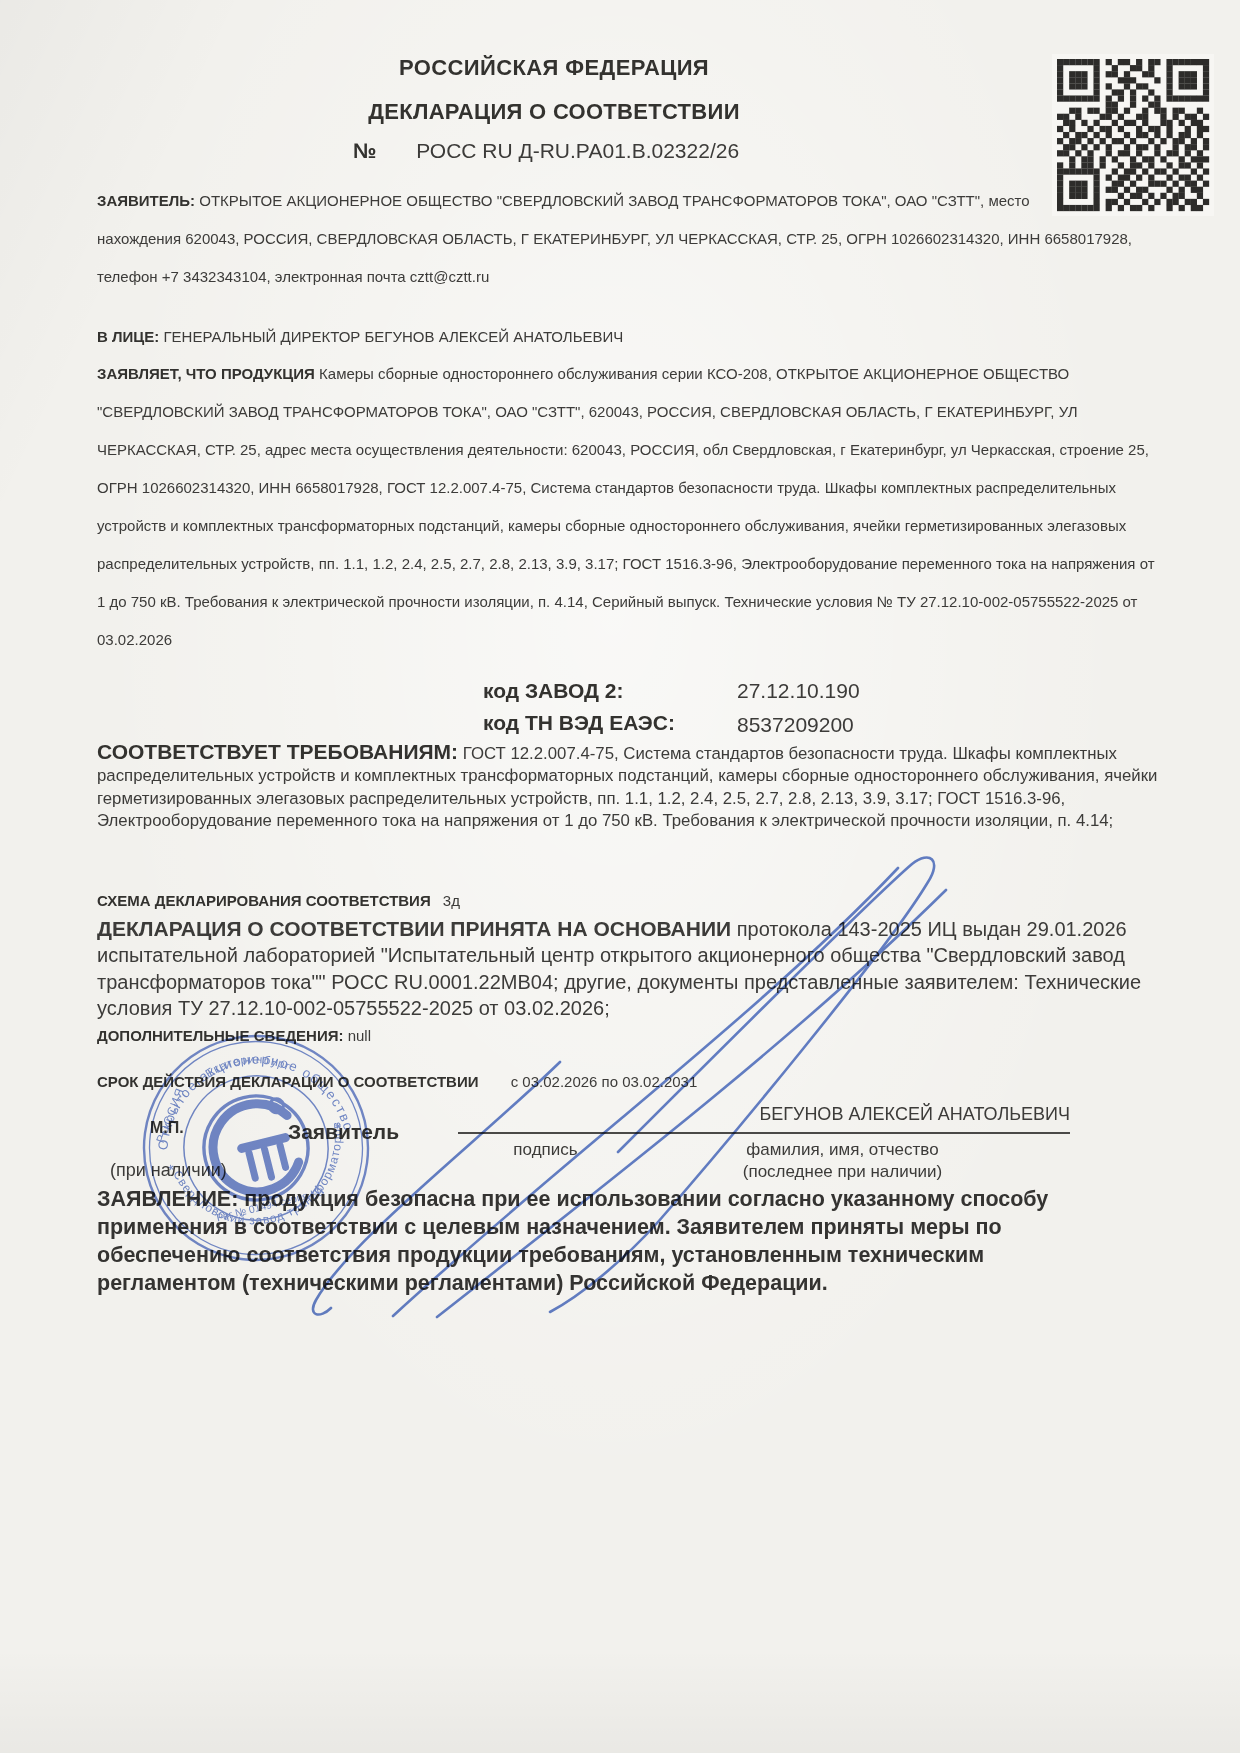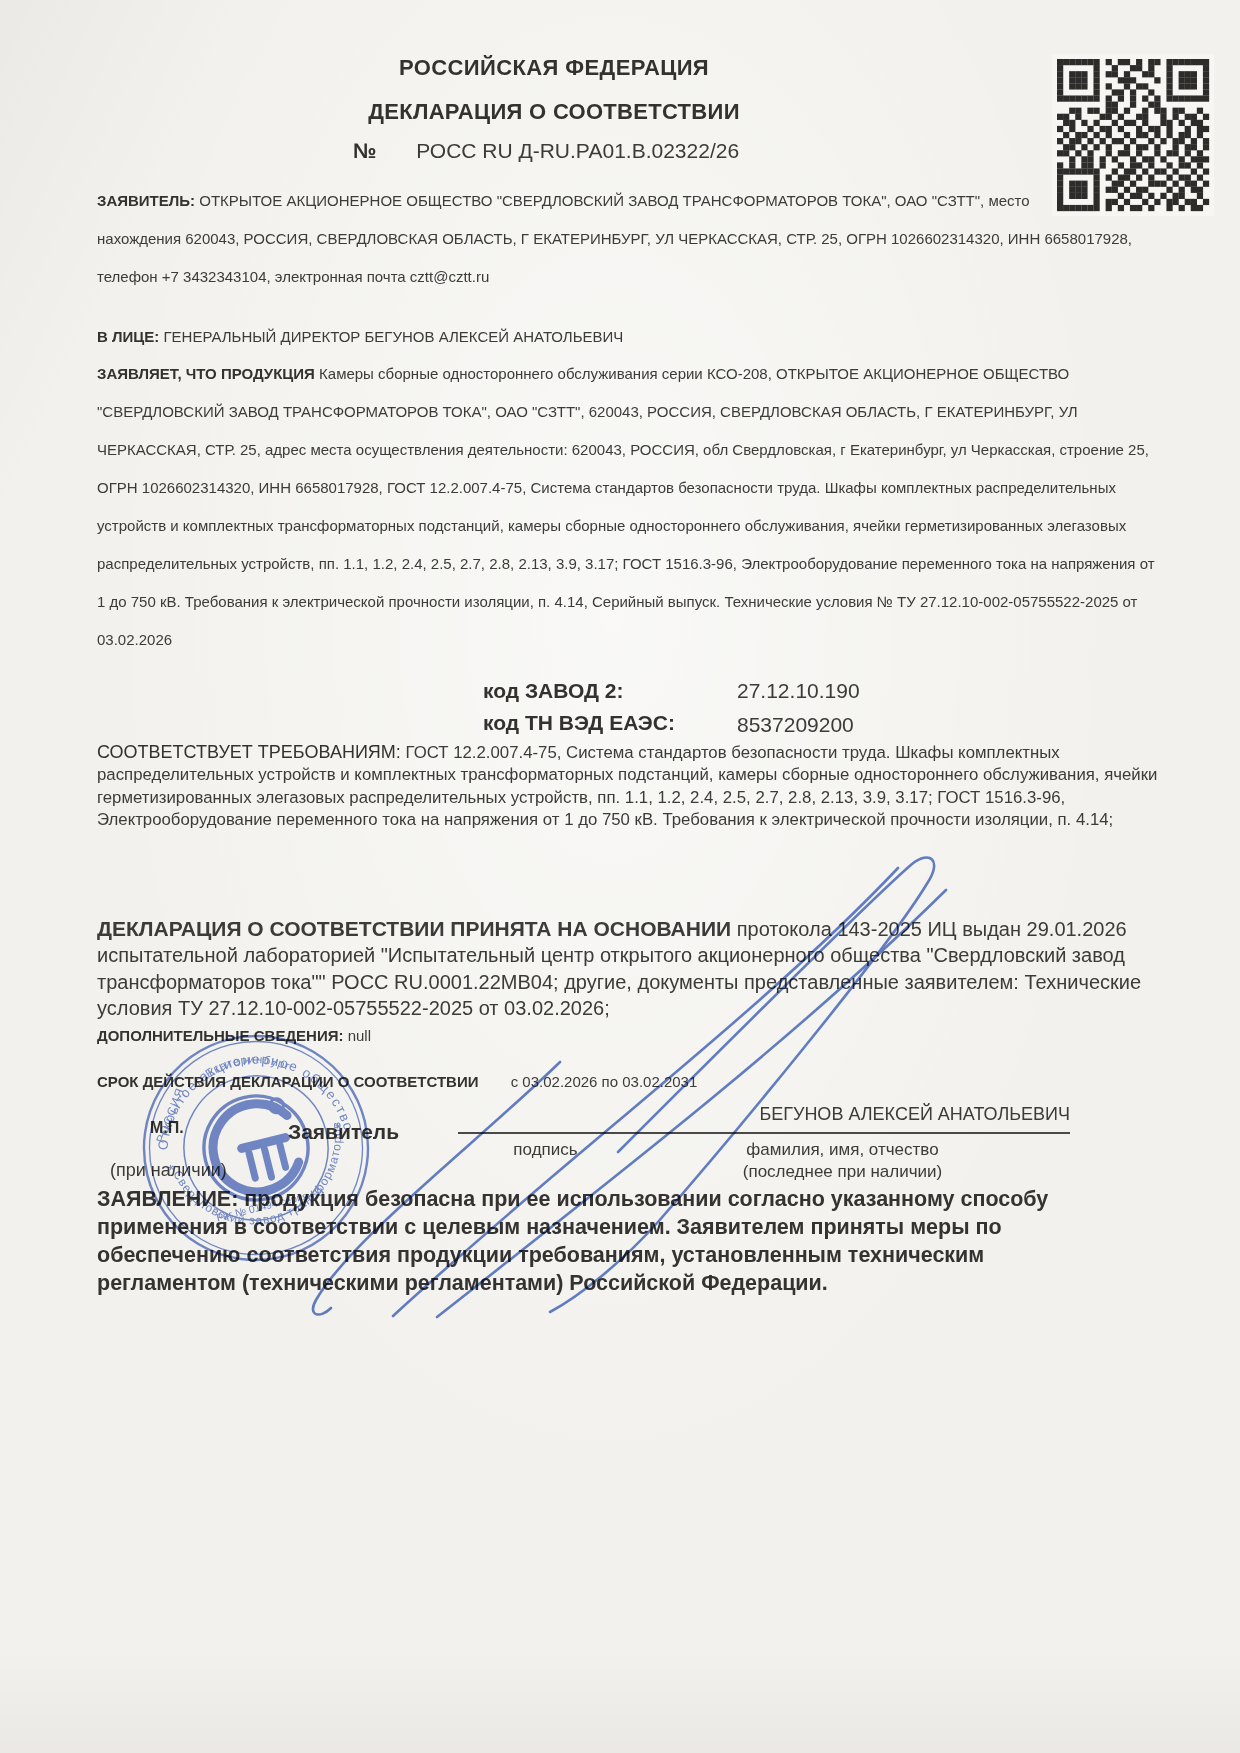--- a/index.html
+++ b/index.html
@@ -16,21 +16,21 @@
     -webkit-font-smoothing:antialiased;
   }
   .abs{position:absolute;}
   .b{font-weight:bold;color:#33322f;}
   .center-line{left:0;width:1108px;text-align:center;}
   .head1{top:55px;font-size:22px;letter-spacing:.4px;}
   .head2{top:99px;font-size:22px;letter-spacing:.3px;}
   .para{font-size:15px;line-height:38px;}
   .para .lbl{font-weight:bold;color:#33322f;}
   .small-para{font-size:16.8px;line-height:22.3px;}
-  .small-para .lbl{font-size:18px;font-weight:normal;color:#33322f;}
+  .small-para .lbl{font-size:21px;font-weight:bold;color:#33322f;}
   .codes-label{font-size:21px;font-weight:bold;color:#33322f;}
   .codes-value{font-size:21px;}
   .sig-caption{font-size:17px;}
   .hline{border-bottom:2px solid #4a4947;height:0;}
   .statement{font-size:21.5px;line-height:28px;font-weight:bold;color:#343331;}
   .qr-wrap{left:1052px;top:54px;width:162px;height:162px;background:#f7f6f3;}
   .stamp-svg,.sign-svg{mix-blend-mode:multiply;pointer-events:none;}
   .floatspacer{float:right;width:110px;height:34px;}
   svg text{font-family:"Liberation Sans", sans-serif;}
 </style>
@@ -401,20 +401,24 @@
   <div class="abs codes-label" style="left:483px;top:679px;">код ЗАВОД 2:</div>
   <div class="abs codes-value" style="left:737px;top:679px;">27.12.10.190</div>
   <div class="abs codes-label" style="left:483px;top:711px;">код ТН ВЭД ЕАЭС:</div>
   <div class="abs codes-value" style="left:737px;top:713px;">8537209200</div>
 
   <div class="abs small-para" style="left:97px;top:741px;width:1078px;">
     <span class="lbl">СООТВЕТСТВУЕТ ТРЕБОВАНИЯМ:</span>
     <span>ГОСТ 12.2.007.4-75, Система стандартов безопасности труда. Шкафы комплектных распределительных устройств и комплектных трансформаторных подстанций, камеры сборные одностороннего обслуживания, ячейки герметизированных элегазовых распределительных устройств,  пп. 1.1, 1.2, 2.4, 2.5, 2.7, 2.8, 2.13, 3.9, 3.17; ГОСТ 1516.3-96, Электрооборудование переменного тока на напряжения от 1 до 750 кВ. Требования к электрической прочности изоляции, п. 4.14;</span>
   </div>
 
+  <div class="abs para" style="left:97px;top:882px;width:1060px;">
+    <span class="lbl">СХЕМА ДЕКЛАРИРОВАНИЯ СООТВЕТСТВИЯ</span>
+    <span style="margin-left:8px;">3д</span>
+  </div>
 
   <div class="abs" style="left:97px;top:916px;width:1062px;font-size:20px;line-height:26.3px;">
     <span class="lbl" style="font-size:21px;font-weight:bold;">ДЕКЛАРАЦИЯ О СООТВЕТСТВИИ ПРИНЯТА НА ОСНОВАНИИ</span>
     <span>протокола 143-2025 ИЦ выдан 29.01.2026  испытательной лабораторией "Испытательный центр открытого акционерного общества "Свердловский завод трансформаторов тока"" РОСС RU.0001.22МВ04; другие, документы представленные заявителем: Технические условия ТУ 27.12.10-002-05755522-2025 от  03.02.2026;</span>
   </div>
 
   <div class="abs para" style="left:97px;top:1017px;width:1060px;">
     <span class="lbl">ДОПОЛНИТЕЛЬНЫЕ СВЕДЕНИЯ:</span>
     <span>null</span>
   </div>

